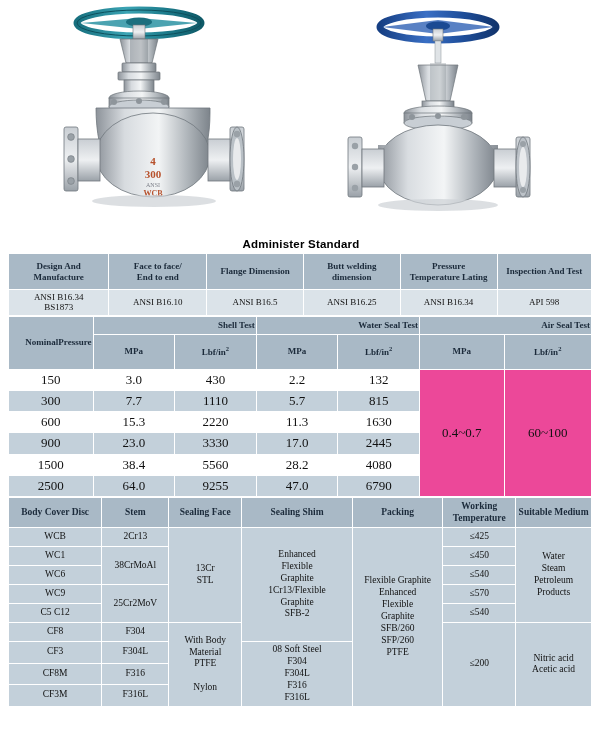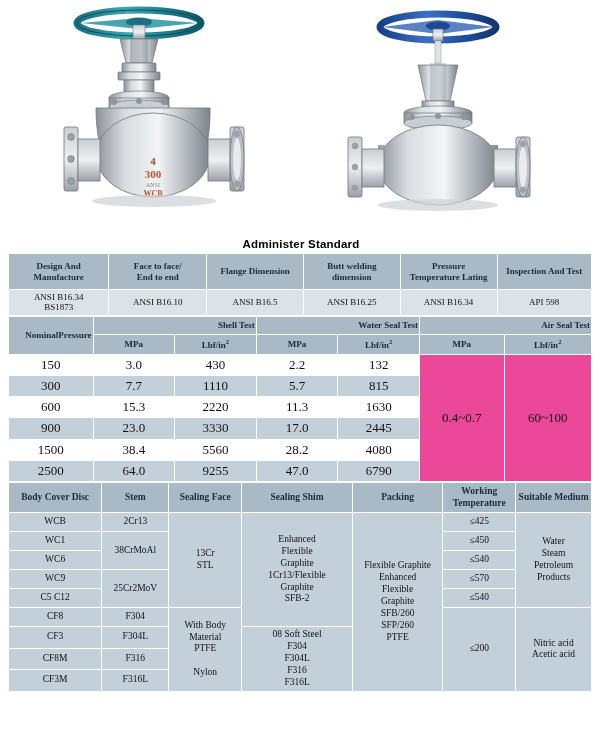--- a/index.html
+++ b/index.html
@@ -60,21 +60,21 @@
   .cell-white { background: #ffffff; }
   .cell-merge { background: #ec4899; margin-top: 32px; }
 
   
   #admin-table td { height: 17px; }
   #admin-table .hdr { height: 36px; }
   #admin-table .val { background: #dbe3e9; font-size: 9px; line-height: 1.15; }
 
   
   #pressure-table .hdr { height: 18px; text-align: right; }
-  #pressure-table .sub { height: 20px; }
+  #pressure-table .sub { height: 35px; }
   #pressure-table td.row-cell { height: 20px; font-size: 13px; }
 
   
   #materials-table .hdr { height: 30px; }
   #materials-table td { height: 19px; font-size: 9.5px; }
 
   sup { font-size: 6.5px; vertical-align: super; }
 
   .two-line { line-height: 1.15; }
 </style>

